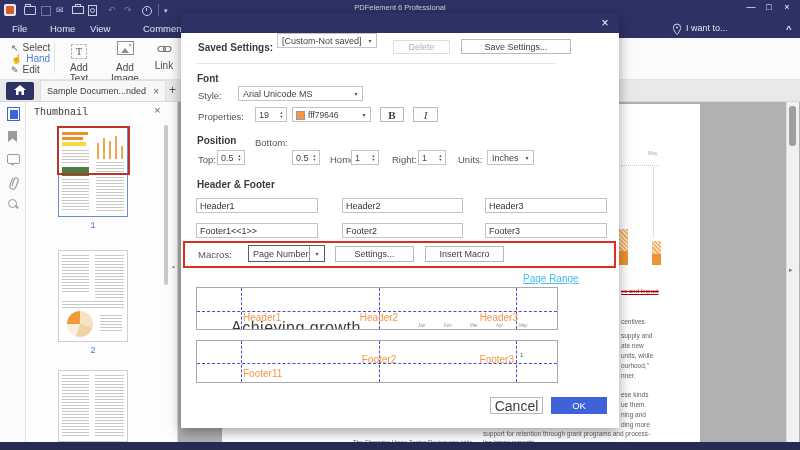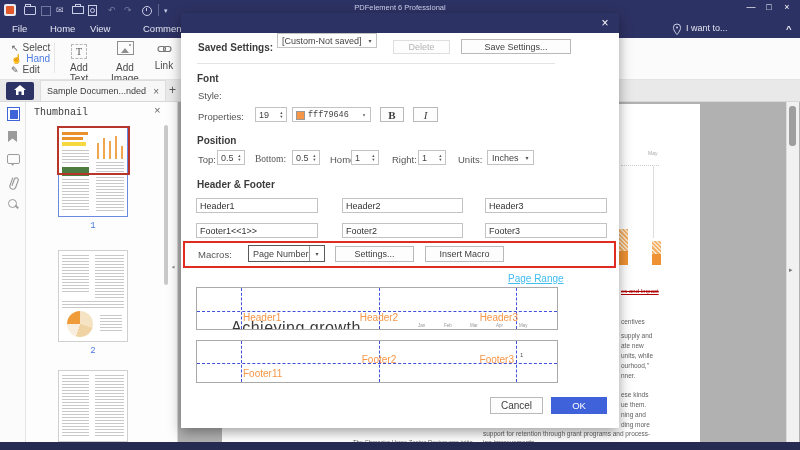--- a/index.html
+++ b/index.html
@@ -281,46 +281,50 @@
       <div class="dd" style="left:96px;top:0;width:100px;">
         <span class="dd-val">[Custom-Not saved]</span>
         <span class="dd-caret">▾</span>
       </div>
       <div class="btn btn-disabled" style="left:212px;top:7px;width:57px;height:14px;">Delete</div>
       <div class="btn" style="left:280px;top:6px;width:110px;height:15px;">Save Settings...</div>
       <div class="abs" style="left:16px;top:30px;width:358px;height:1px;background:#e4e4e4;"></div>
 
       <div class="sect" style="left:16px;top:40px;">Font</div>
       <div class="lbl" style="left:17px;top:57px;">Style:</div>
+      <div class="dd" style="left:57px;top:53px;width:125px;">
+        <span class="dd-val">Arial Unicode MS</span>
+        <span class="dd-caret">▾</span>
+      </div>
       <div class="lbl" style="left:17px;top:78px;">Properties:</div>
       <div class="spin" style="left:74px;top:74px;width:32px;">
         <span class="spin-val">19</span>
         <span class="spin-ar">
           <span>▴</span>
           <span>▾</span>
         </span>
       </div>
-      <div class="dd" style="left:111px;top:74px;width:79px;font-family:Liberation Mono, monospace;">
+      <div class="dd" style="left:111px;top:74px;width:79px;">
         <span class="abs" style="left:3px;top:2.5px;width:9px;height:9px;background:#f79646;border:1px solid #999;box-sizing:border-box;"></span>
         <span class="dd-val" style="padding-left:15px;font-size:8.5px;">fff79646</span>
         <span class="dd-caret">▾</span>
       </div>
       <div class="btn" style="left:199px;top:74px;width:24px;height:15px;font-family:'Liberation Serif',serif;font-weight:bold;font-size:11px;">B</div>
       <div class="btn" style="left:232px;top:74px;width:25px;height:15px;font-family:'Liberation Serif',serif;font-style:italic;font-size:11px;">I</div>
 
       <div class="sect" style="left:16px;top:102px;">Position</div>
       <div class="lbl" style="left:17px;top:121px;text-align:center;">Top:</div>
       <div class="spin" style="left:36px;top:117px;width:28px;">
         <span class="spin-val">0.5</span>
         <span class="spin-ar">
             <span>▴</span>
             <span>▾</span>
           </span>
       </div>
-      <div class="lbl" style="left:74px;top:121px;font-family:Liberation Serif, serif;">Bottom:</div>
+      <div class="lbl" style="left:74px;top:104px;">Bottom:</div>
       <div class="spin" style="left:111px;top:117px;width:28px;">
         <span class="spin-val">0.5</span>
         <span class="spin-ar">
             <span>▴</span>
             <span>▾</span>
           </span>
       </div>
       <div class="lbl" style="left:149px;top:121px;">Home:</div>
       <div class="spin" style="left:170px;top:117px;width:28px;">
         <span class="spin-val">1</span>
@@ -353,21 +357,21 @@
 
       <div class="redbox" style="left:2px;top:208px;width:433px;height:27px;"></div>
       <div class="lbl" style="left:17px;top:216px;">Macros:</div>
       <div class="dd" style="left:67px;top:212px;width:77px;height:17px;border-color:#5a5a5a;">
         <span class="dd-val">Page Number</span>
         <span class="dd-caret-box">▾</span>
       </div>
       <div class="btn" style="left:154px;top:213px;width:79px;height:16px;">Settings...</div>
       <div class="btn" style="left:244px;top:213px;width:79px;height:16px;">Insert Macro</div>
 
-      <div class="link" style="left:327px;top:240px;">Page Range</div>
+      <div class="link" style="left:342px;top:240px;">Page Range</div>
 
       <div class="preview" style="top:254px;">
         <div class="pv-hline" style="top:23px;"></div>
         <div class="pv-vline" style="left:44px;"></div>
         <div class="pv-vline" style="left:182px;"></div>
         <div class="pv-vline" style="left:319px;"></div>
         <span class="pv-lbl" style="left:46px;top:24px;">Header1</span>
         <span class="pv-lbl" style="left:182px;top:24px;transform:translateX(-50%);">Header2</span>
         <span class="pv-lbl" style="left:321px;top:24px;transform:translateX(-100%);">Header3</span>
         <span class="abs" style="left:34px;top:31px;font-size:16px;color:#3a3a3a;letter-spacing:.5px;white-space:nowrap;">Achieving growth</span>
@@ -382,18 +386,18 @@
         <div class="pv-hline" style="top:22px;"></div>
         <div class="pv-vline" style="left:44px;"></div>
         <div class="pv-vline" style="left:182px;"></div>
         <div class="pv-vline" style="left:319px;"></div>
         <span class="pv-lbl" style="left:46px;top:13px;margin-top:14px;">Footer11</span>
         <span class="pv-lbl" style="left:182px;top:13px;transform:translateX(-50%);">Footer2</span>
         <span class="pv-lbl" style="left:317px;top:13px;transform:translateX(-100%);">Footer3</span>
         <span class="abs" style="left:323px;top:11px;font-size:6px;color:#555;">1</span>
       </div>
 
-      <div class="btn" style="left:309px;top:364px;width:53px;height:17px;font-size:10px;">Cancel</div>
+      <div class="btn" style="left:309px;top:364px;width:53px;height:17px;font-size:14px;">Cancel</div>
       <div class="btn" style="left:370px;top:364px;width:56px;height:17px;font-size:9.5px;background:#3f62da;border-color:#3f62da;color:#fff;">OK</div>
     </div>
   </div>
 
 </div>
 
 </body></html>

